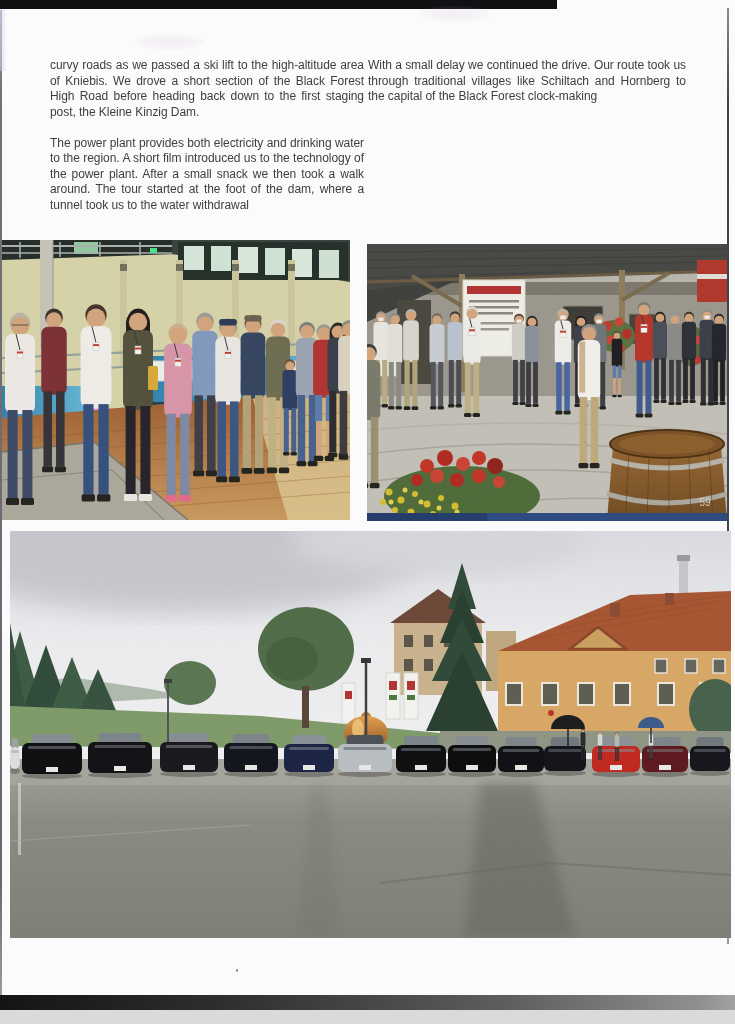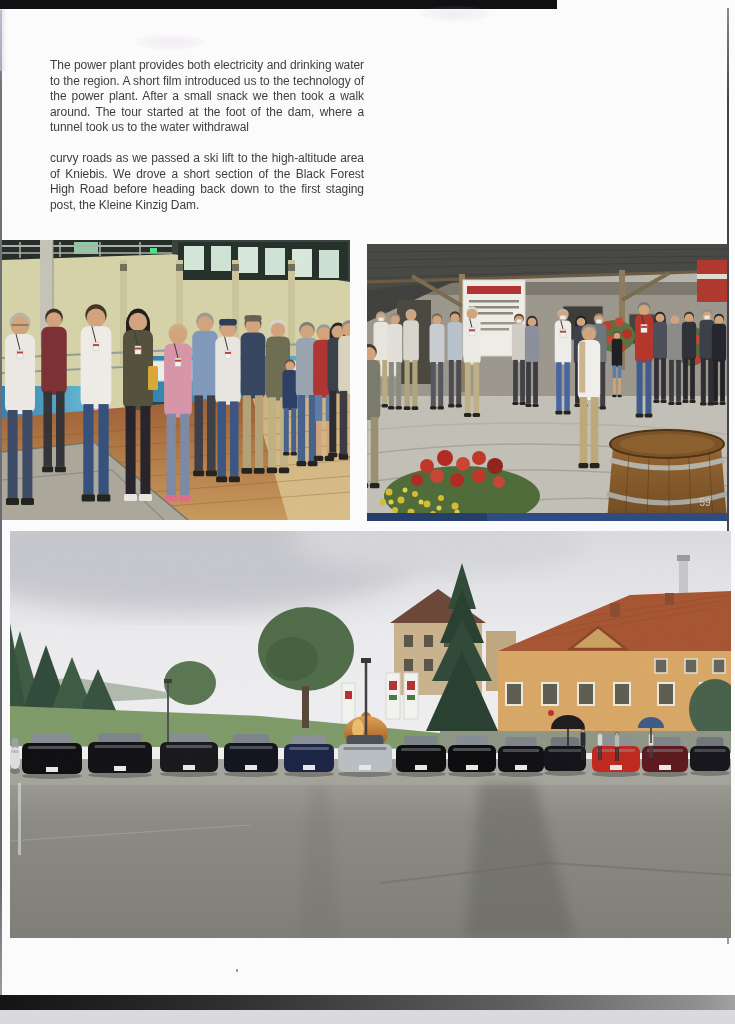--- a/index.html
+++ b/index.html
@@ -33,24 +33,25 @@
 <div class="abs" id="left-edge"></div>
 <div class="abs" id="left-smudge"></div>
 <div class="abs" id="right-edge"></div>
 <div class="abs smudge" style="left:135px;top:34px;"></div>
 <div class="abs smudge" style="left:420px;top:6px;"></div>
 <div class="abs" id="bottom-bar"></div>
 <div class="abs" id="bottom-gray"></div>
 <div class="abs" id="tiny-dot"></div>
 
 <div class="abs col" style="left:50px;top:58px;width:314px;">
+  <p>curvy roads as we passed a ski lift to the high-altitude area of Kniebis. We drove a short section of the Black Forest High Road before heading back down to the first staging post, the Kleine Kinzig Dam.</p>
   <p>The power plant provides both electricity and drinking water to the region. A short film introduced us to the technology of the power plant. After a small snack we then took a walk around. The tour started at the foot of the dam, where a tunnel took us to the water withdrawal</p>
-  <p>curvy roads as we passed a ski lift to the high-altitude area of Kniebis. We drove a short section of the Black Forest High Road before heading back down to the first staging post, the Kleine Kinzig Dam.</p>
 </div>
 <div class="abs col" style="left:368px;top:58px;width:318px;">
+  <p class="tight">With a small delay we continued the drive. Our route took us through traditional villages like Schiltach and Hornberg to the capital of the Black Forest clock-making</p>
 </div>
 
 <div class="abs photo" style="left:2px;top:240px;width:348px;height:280px;">
 <svg viewBox="0 0 348 280" preserveAspectRatio="none">
   <defs>
     <linearGradient id="mach" x1="0" y1="0" x2="1" y2="0">
       <stop offset="0" stop-color="#2e7da8"></stop>
           <stop offset="1" stop-color="#63b9d8"></stop>
     </linearGradient>
     <linearGradient id="floor1" x1="0" y1="0" x2="0" y2="1">

